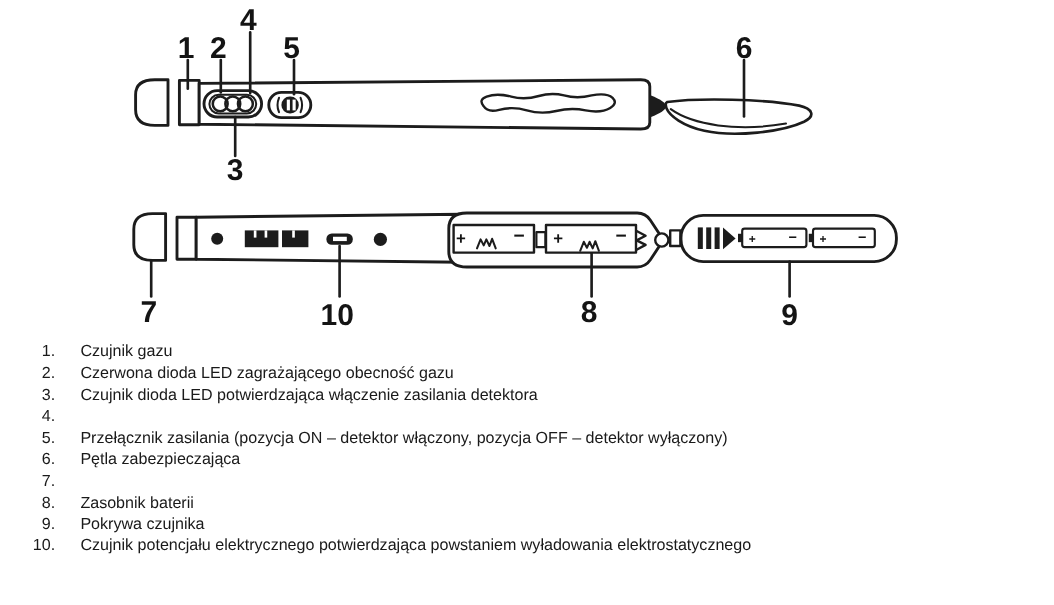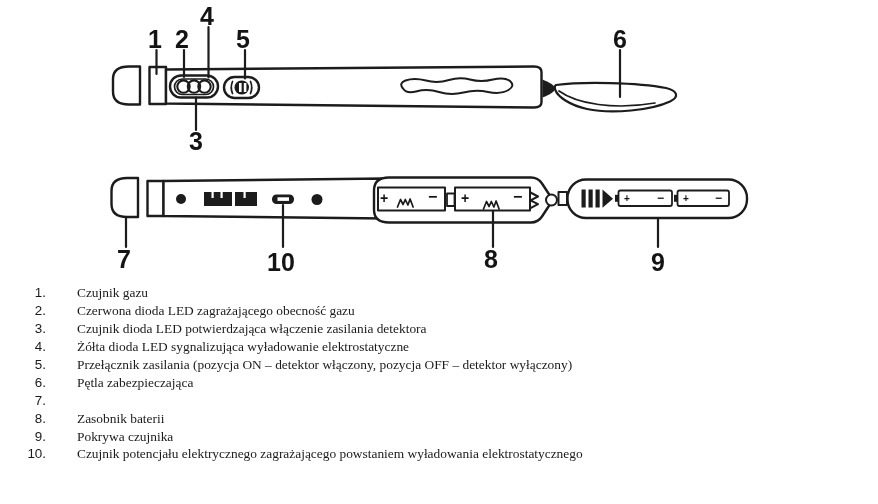--- a/index.html
+++ b/index.html
@@ -12,21 +12,21 @@
   .whitefill{fill:#ffffff;stroke:none;}
   .callout-line{stroke:#1c1c1c;stroke-width:2.2;stroke-linecap:round;}
   .callout-num{font:700 25px "Liberation Sans", sans-serif;fill:#141414;}
   .batt-sym{font:700 14px "Liberation Sans", sans-serif;fill:#141414;}
   .batt-sym-minus{font:700 16px "Liberation Sans", sans-serif;fill:#141414;}
   .batt-sym-sm{font:700 10px "Liberation Sans", sans-serif;fill:#141414;}
   .batt-sym-sm-minus{font:700 12px "Liberation Sans", sans-serif;fill:#141414;}
   .parts-list{position:absolute;left:24px;top:284px;}
   .parts-row{display:flex;height:17.95px;font-size:13.4px;line-height:17.2px;}
   .parts-num{width:22px;text-align:right;flex:0 0 22px;}
-  .parts-label{margin-left:31px;white-space:nowrap;font-family:Liberation Serif, serif;}
+  .parts-label{margin-left:21px;white-space:nowrap;}
 </style>
 </head>
 <body>
 
 <div id="page">
 
   <svg id="diagram-svg" width="878" height="280" viewBox="0 0 878 280">
 
     <g>
 
@@ -159,21 +159,20 @@
     <div class="parts-row">
       <span class="parts-num">2.</span>
       <span class="parts-label">Czerwona dioda LED zagrażającego obecność gazu</span>
     </div>
     <div class="parts-row">
       <span class="parts-num">3.</span>
       <span class="parts-label">Czujnik dioda LED potwierdzająca włączenie zasilania detektora</span>
     </div>
     <div class="parts-row">
       <span class="parts-num">4.</span>
-      <span class="parts-label">Żółta dioda LED sygnalizująca wyładowanie elektrostatyczne</span>
     </div>
     <div class="parts-row">
       <span class="parts-num">5.</span>
       <span class="parts-label">Przełącznik zasilania (pozycja ON – detektor włączony, pozycja OFF – detektor wyłączony)</span>
     </div>
     <div class="parts-row">
       <span class="parts-num">6.</span>
       <span class="parts-label">Pętla zabezpieczająca</span>
     </div>
     <div class="parts-row">
@@ -182,16 +181,16 @@
     <div class="parts-row">
       <span class="parts-num">8.</span>
       <span class="parts-label">Zasobnik baterii</span>
     </div>
     <div class="parts-row">
       <span class="parts-num">9.</span>
       <span class="parts-label">Pokrywa czujnika</span>
     </div>
     <div class="parts-row">
       <span class="parts-num">10.</span>
-      <span class="parts-label">Czujnik potencjału elektrycznego zagrażającego powstaniem wyładowania elektrostatycznego</span>
+      <span class="parts-label">Czujnik potencjału elektrycznego potwierdzająca powstaniem wyładowania elektrostatycznego</span>
     </div>
   </div>
 </div>
 
 </body></html>

